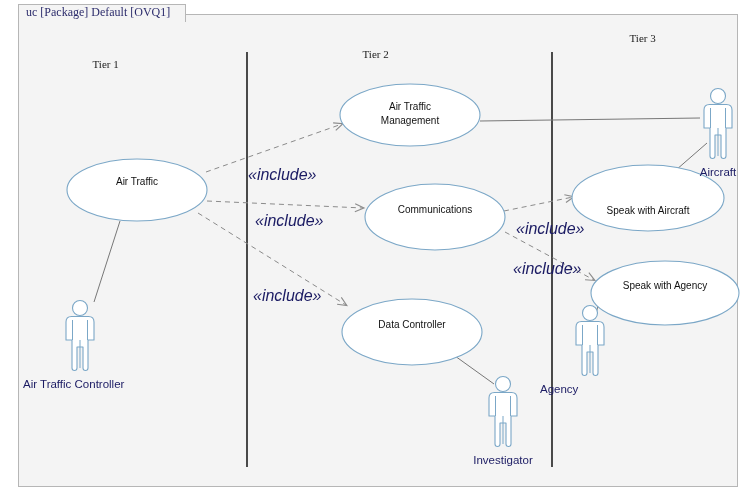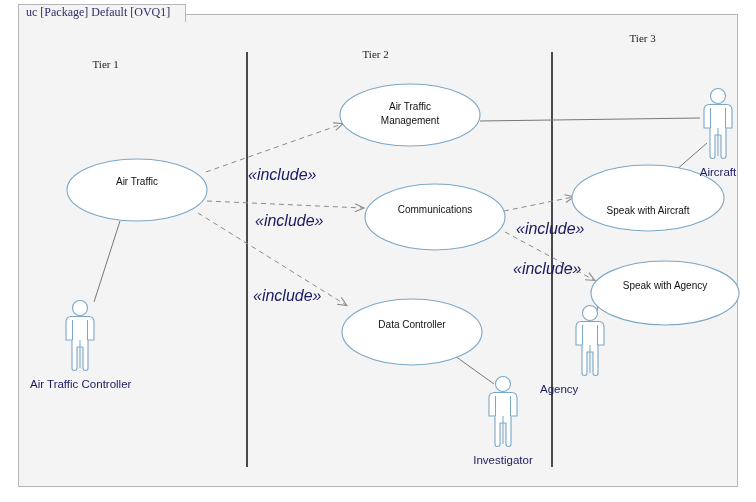--- a/index.html
+++ b/index.html
@@ -139,19 +139,19 @@
       </div>
     </div>
   <div id="inc-labels">
       <div class="inc" style="left: 248px; top: 166px;">«include»</div>
       <div class="inc" style="left: 255px; top: 212px;">«include»</div>
       <div class="inc" style="left: 253px; top: 287px;">«include»</div>
       <div class="inc" style="left: 516px; top: 220px;">«include»</div>
       <div class="inc" style="left: 513px; top: 260px;">«include»</div>
     </div>
   <div id="actor-labels">
-      <div class="actor-label" style="left: 30px; top: 378px;">Air Traffic Controller</div>
+      <div class="actor-label" style="left: 23px; top: 378px;">Air Traffic Controller</div>
       <div class="actor-label" style="left: 699.789px; top: 166px;">Aircraft</div>
       <div class="actor-label" style="left: 473.273px; top: 454px;">Investigator</div>
       <div class="actor-label" style="left: 540px; top: 383px;">Agency</div>
     </div>
 
 </div>
 
 </body></html>

